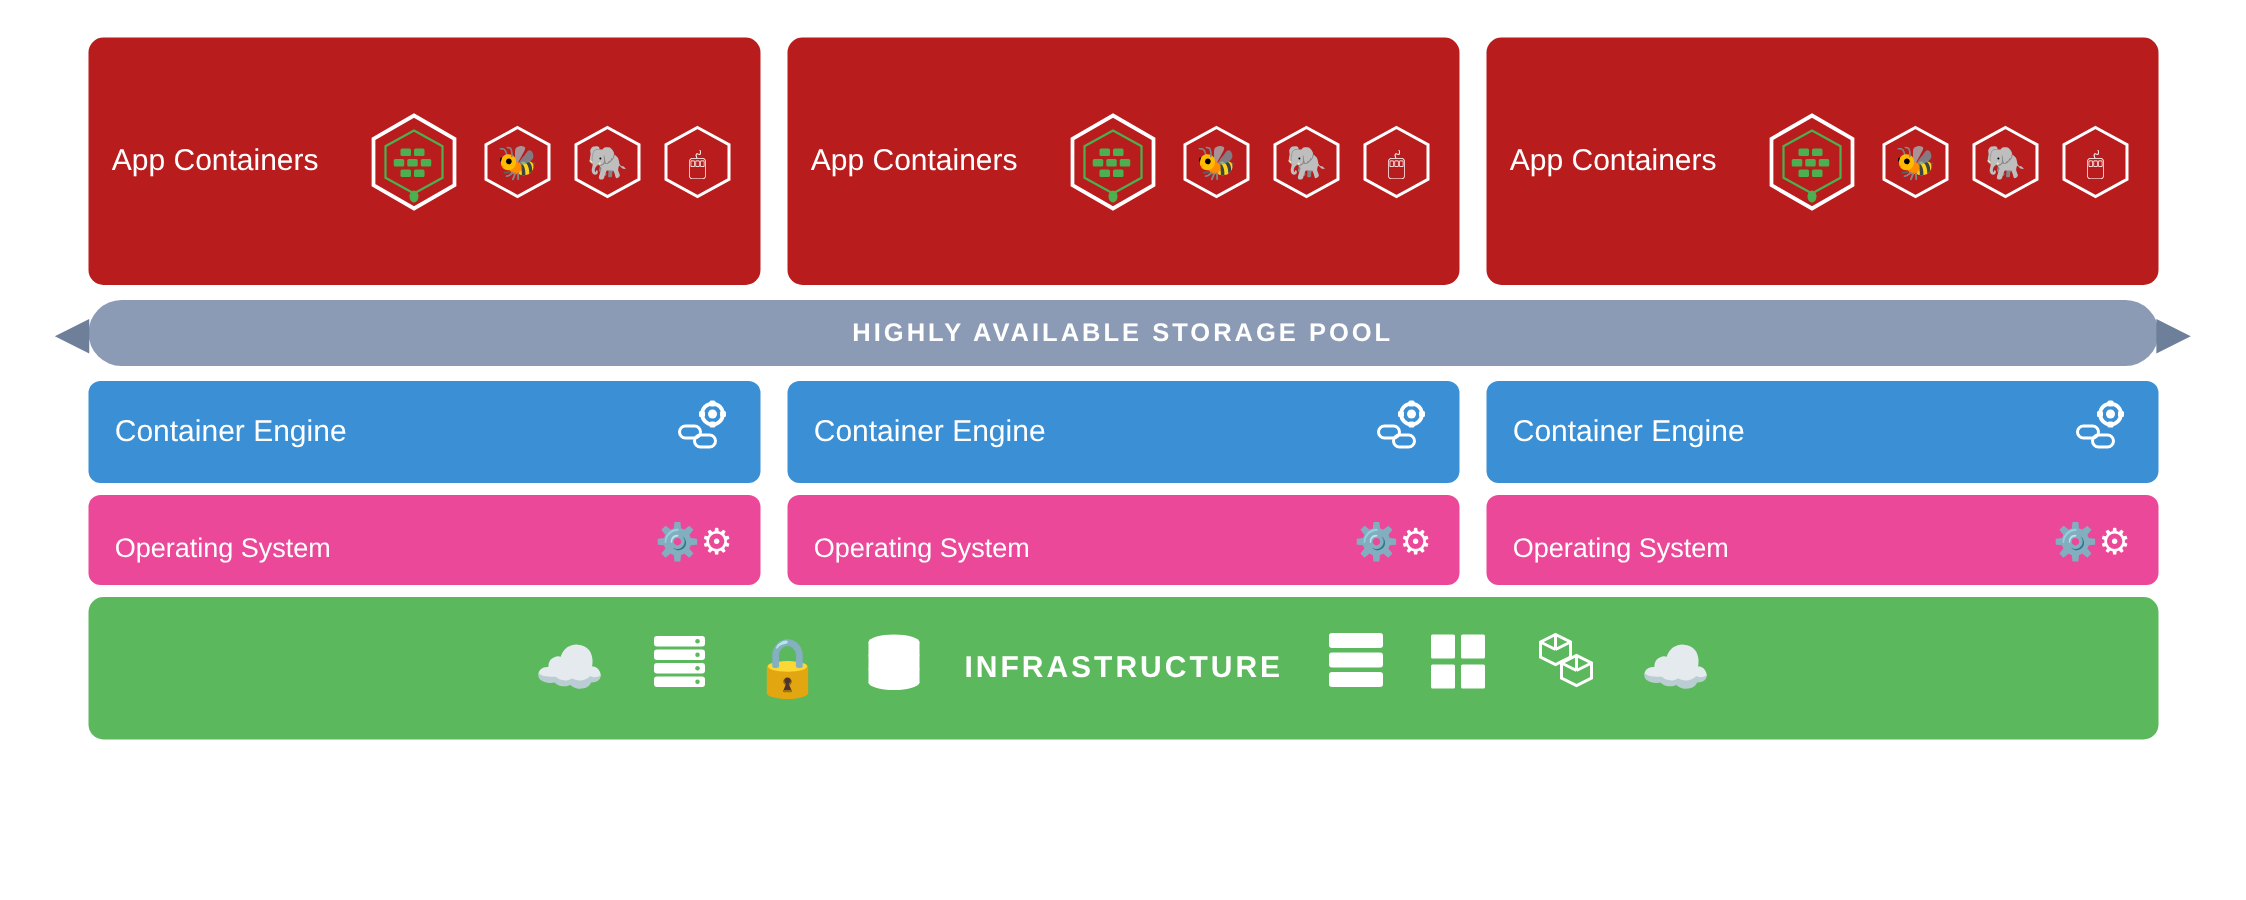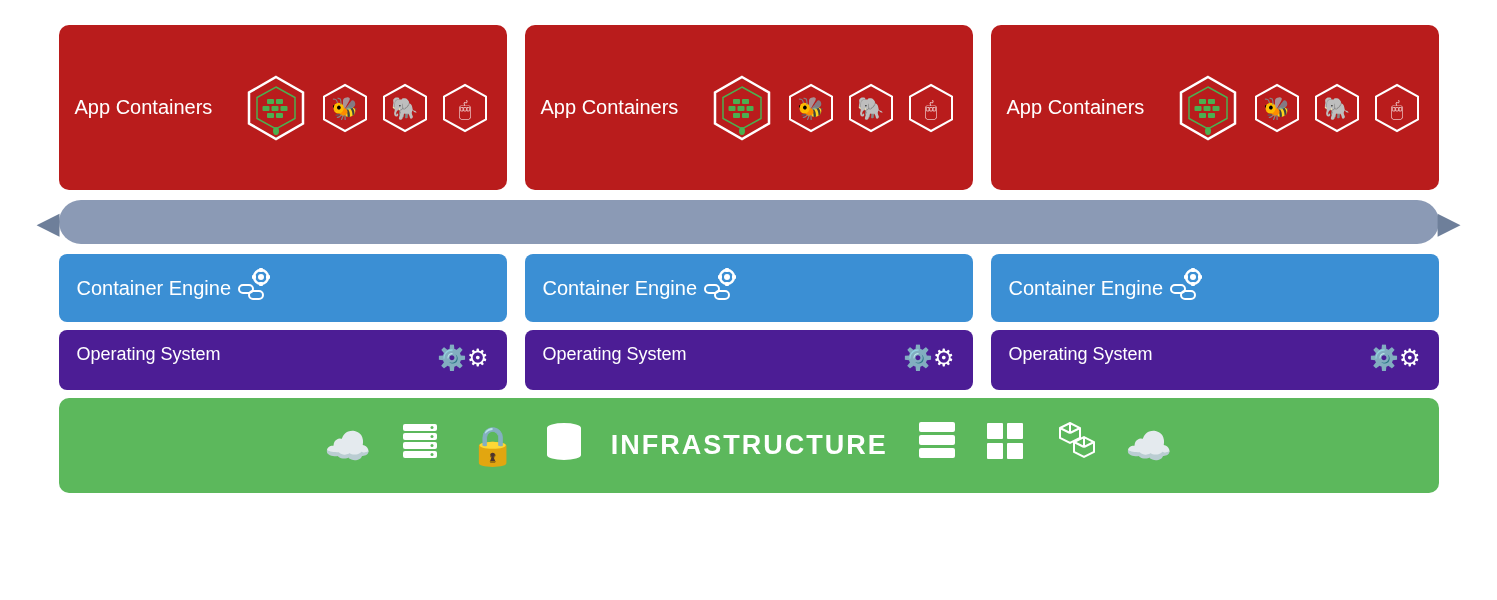--- a/index.html
+++ b/index.html
@@ -90,45 +90,45 @@
       display: flex;
       gap: 18px;
     }
     .engine-box {
       flex: 1;
       background: #3b8fd4;
       border-radius: 8px;
       padding: 14px 18px;
       display: flex;
       align-items: center;
-      justify-content: flex-start;
+      justify-content: space-between;
       height: 68px;
     }
     .engine-label {
       color: #ffffff;
       font-size: 20px;
       font-weight: 400;
     }
     .engine-icon {
       color: #ffffff;
       font-size: 30px;
     }
 
     
     .os-row {
       display: flex;
       gap: 18px;
     }
     .os-box {
       flex: 1;
-      background: #4c1d95;
+      background: #ec4899;
       border-radius: 8px;
       padding: 14px 18px;
       display: flex;
-      align-items: flex-start;
+      align-items: flex-end;
       justify-content: space-between;
       height: 60px;
     }
     .os-label {
       color: #ffffff;
       font-size: 18px;
       font-weight: 400;
     }
     .os-icon {
       color: #ffffff;
@@ -141,21 +141,21 @@
       border-radius: 10px;
       height: 95px;
       display: flex;
       align-items: center;
       justify-content: center;
       gap: 28px;
       padding: 0 30px;
     }
     .infra-label {
       color: #ffffff;
-      font-size: 27px;
+      font-size: 20px;
       font-weight: 700;
       letter-spacing: 2px;
     }
     .infra-icon {
       color: #ffffff;
       font-size: 38px;
     }
   </style>
 </head>
 <body>
@@ -266,20 +266,21 @@
           <polygon points="26,3 47,14.5 47,37.5 26,49 5,37.5 5,14.5" fill="none" stroke="white" stroke-width="2"></polygon>
           <text x="26" y="34" text-anchor="middle" font-size="20" fill="white">🖱</text>
         </svg>
       </div>
     </div>
   </div>
 
   <div class="storage-pool-row">
     <div class="storage-pool-bar">
       <span class="arrow-left">◀</span>
+      <span class="storage-pool-label">HIGHLY AVAILABLE STORAGE POOL</span>
       <span class="arrow-right">▶</span>
     </div>
   </div>
 
   <div class="engine-os-section">
     <div class="engine-box">
       <span class="engine-label">Container Engine</span>
       <span class="engine-icon">
         
         <svg width="44" height="44" viewBox="0 0 44 44" fill="white">

